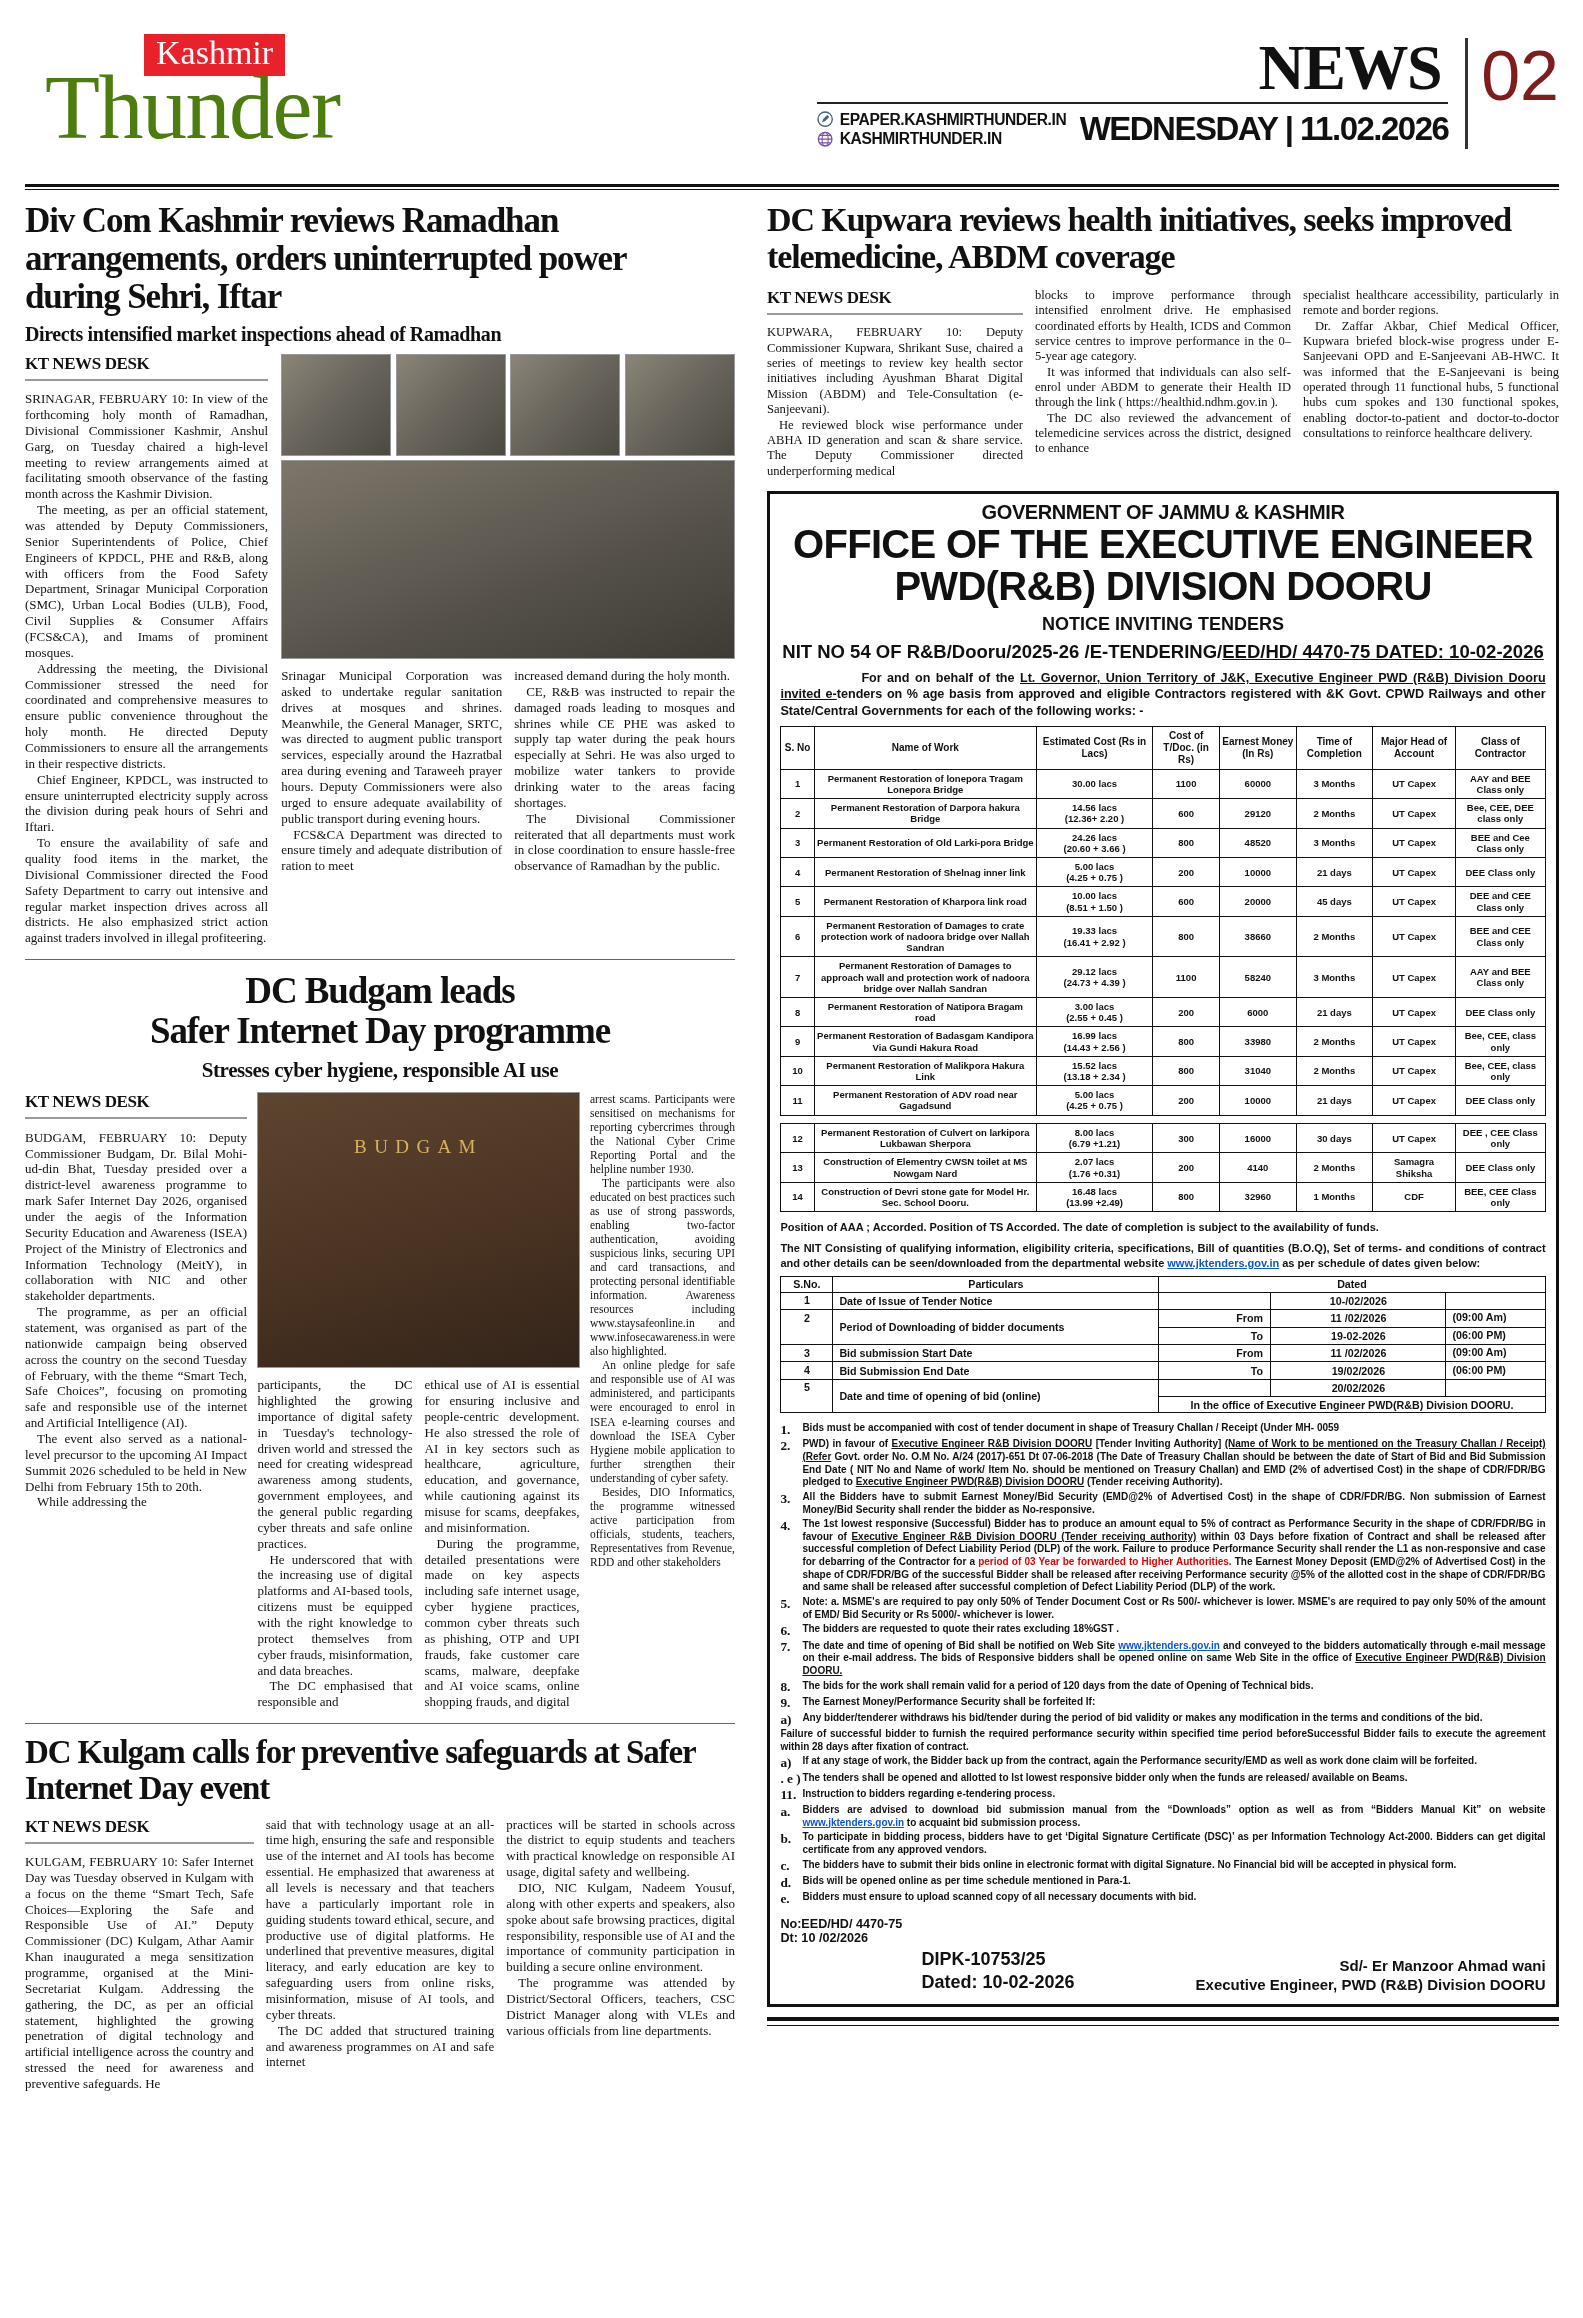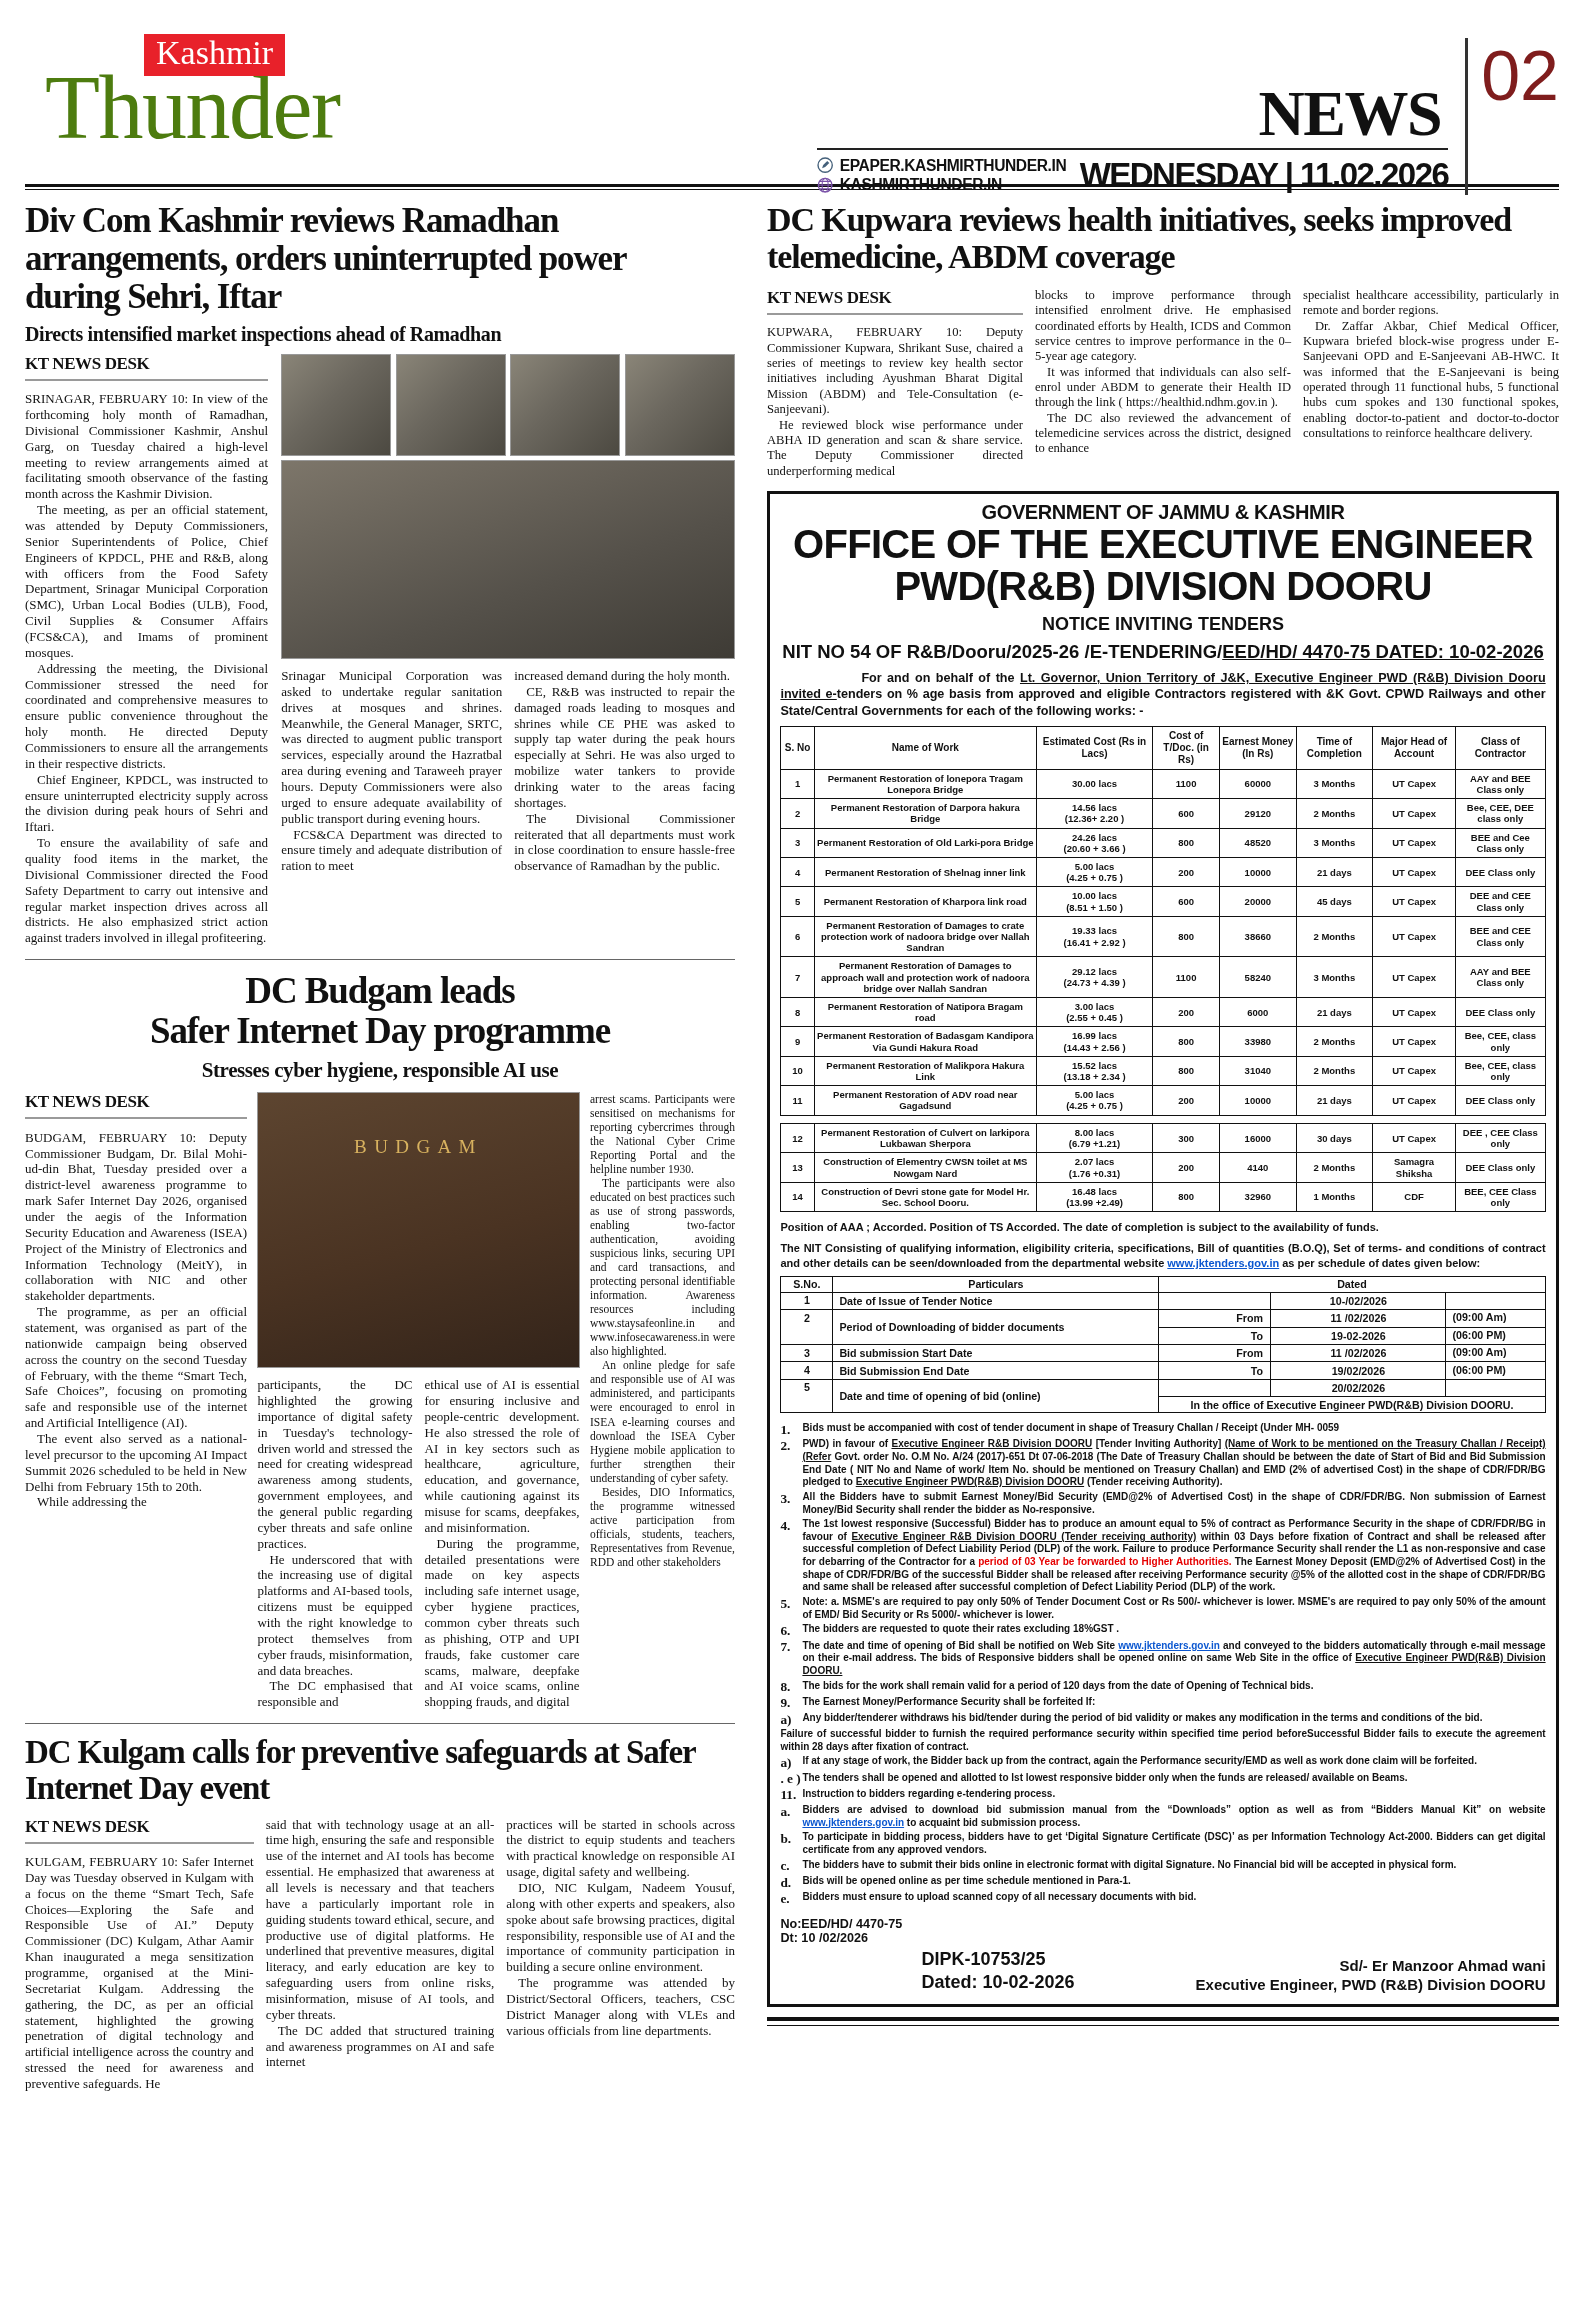--- a/index.html
+++ b/index.html
@@ -8,21 +8,21 @@
           margin:0 auto; padding:19px 25px 0 25px; color:#111; }
 
   
   .hdr { display:flex; justify-content:space-between; align-items:flex-start; height:161px; }
   .brand { position:relative; width:563px; height:156px; }
   .brand-thunder { font-family:"Liberation Serif", serif; font-size:90px; font-weight:400;
                    letter-spacing:-1.5px; position:absolute; top:37px; left:20px; color:#4d7c0f; }
   .brand-kashmir { position:absolute; top:15px; left:119px; background:#e8212a; color:#fff;
                    font-size:34px; padding:0 12px 4.4px 12px; font-family:"Liberation Serif", serif; }
   .hdr-right { display:flex; align-items:stretch; margin-top:19px; }
-  .hdr-mid { text-align:right;margin-top:46px; }
+  .hdr-mid { text-align:right; }
   .hdr-news { font-family:"Liberation Serif", serif; font-size:64px; font-weight:700; letter-spacing:-1.5px;
               line-height:.95; text-align:right; padding-right:7.4px; }
   .hdr-info { border-top:2.2px solid #222; margin-top:3px; padding-top:6px; display:flex; align-items:center; gap:13.3px; }
   .hdr-urls { text-align:left; }
   .hdr-url { display:flex; align-items:center; gap:6px; font-family:"Liberation Sans", sans-serif;
              font-weight:700; font-size:15.6px; letter-spacing:-0.4px; line-height:1.25; }
   .hdr-date { font-family:"Liberation Sans", sans-serif; font-weight:700; font-size:33px; letter-spacing:-1.5px; }
   .hdr-sep { width:3px; background:#333; margin:0 3px 0 16.3px; }
   .hdr-page { font-family:"Liberation Sans", sans-serif; font-size:70px; color:#7f1d1d; line-height:.9;
               padding:7.4px 0 0 10.4px; }

